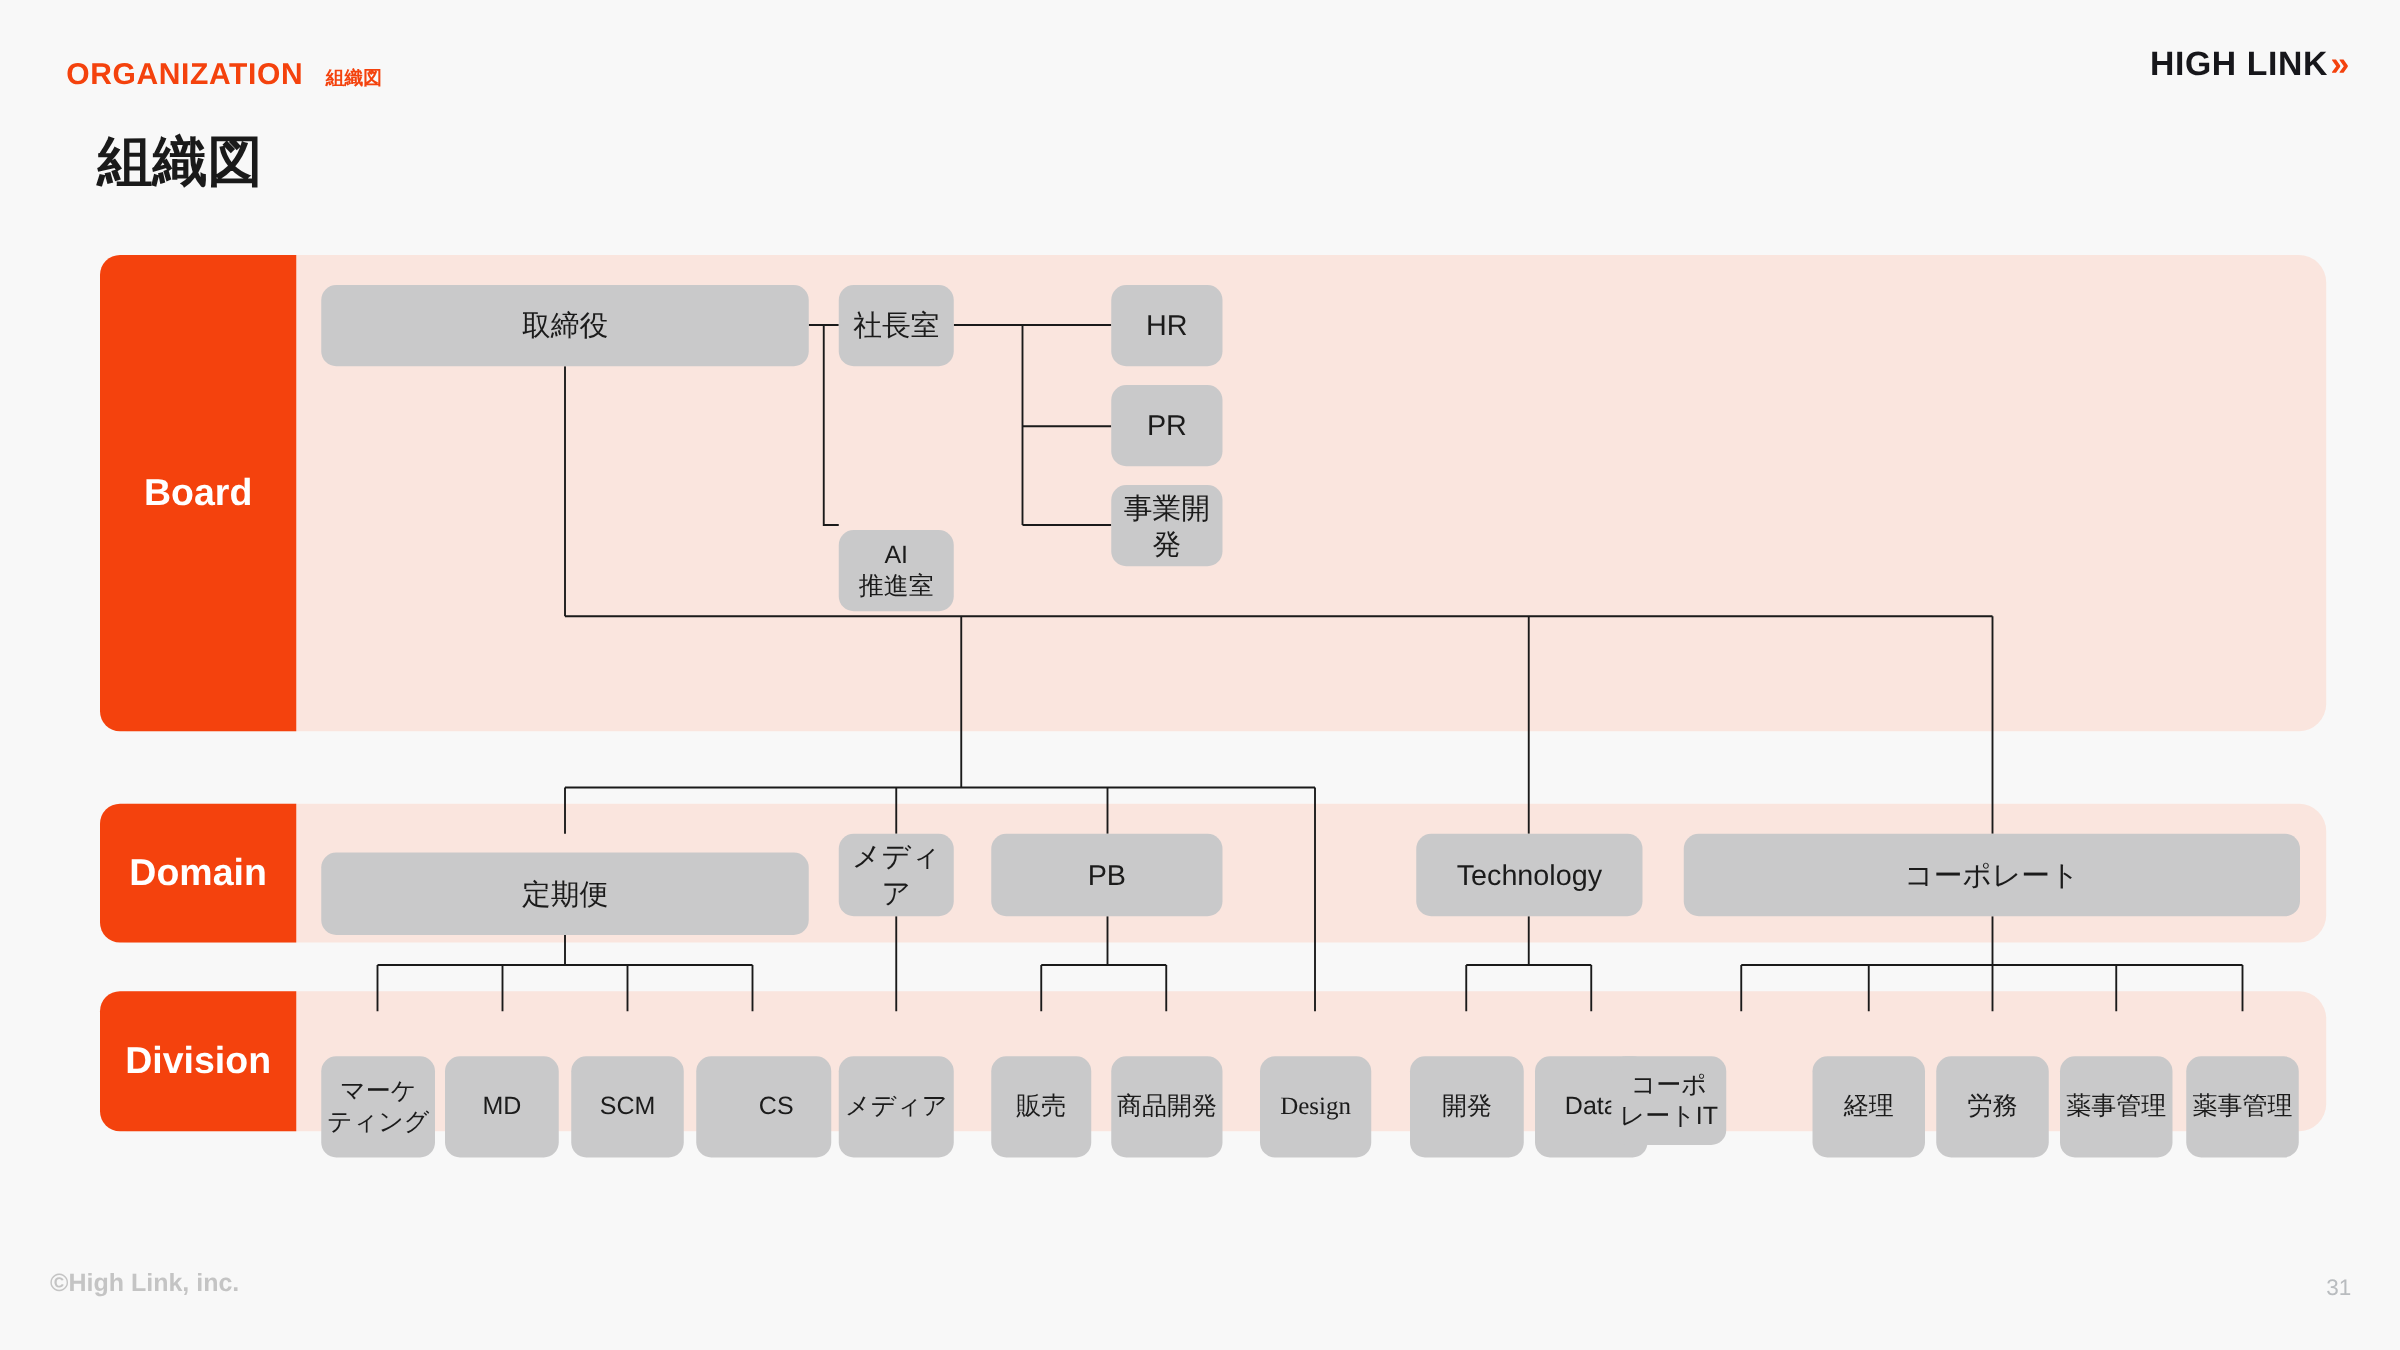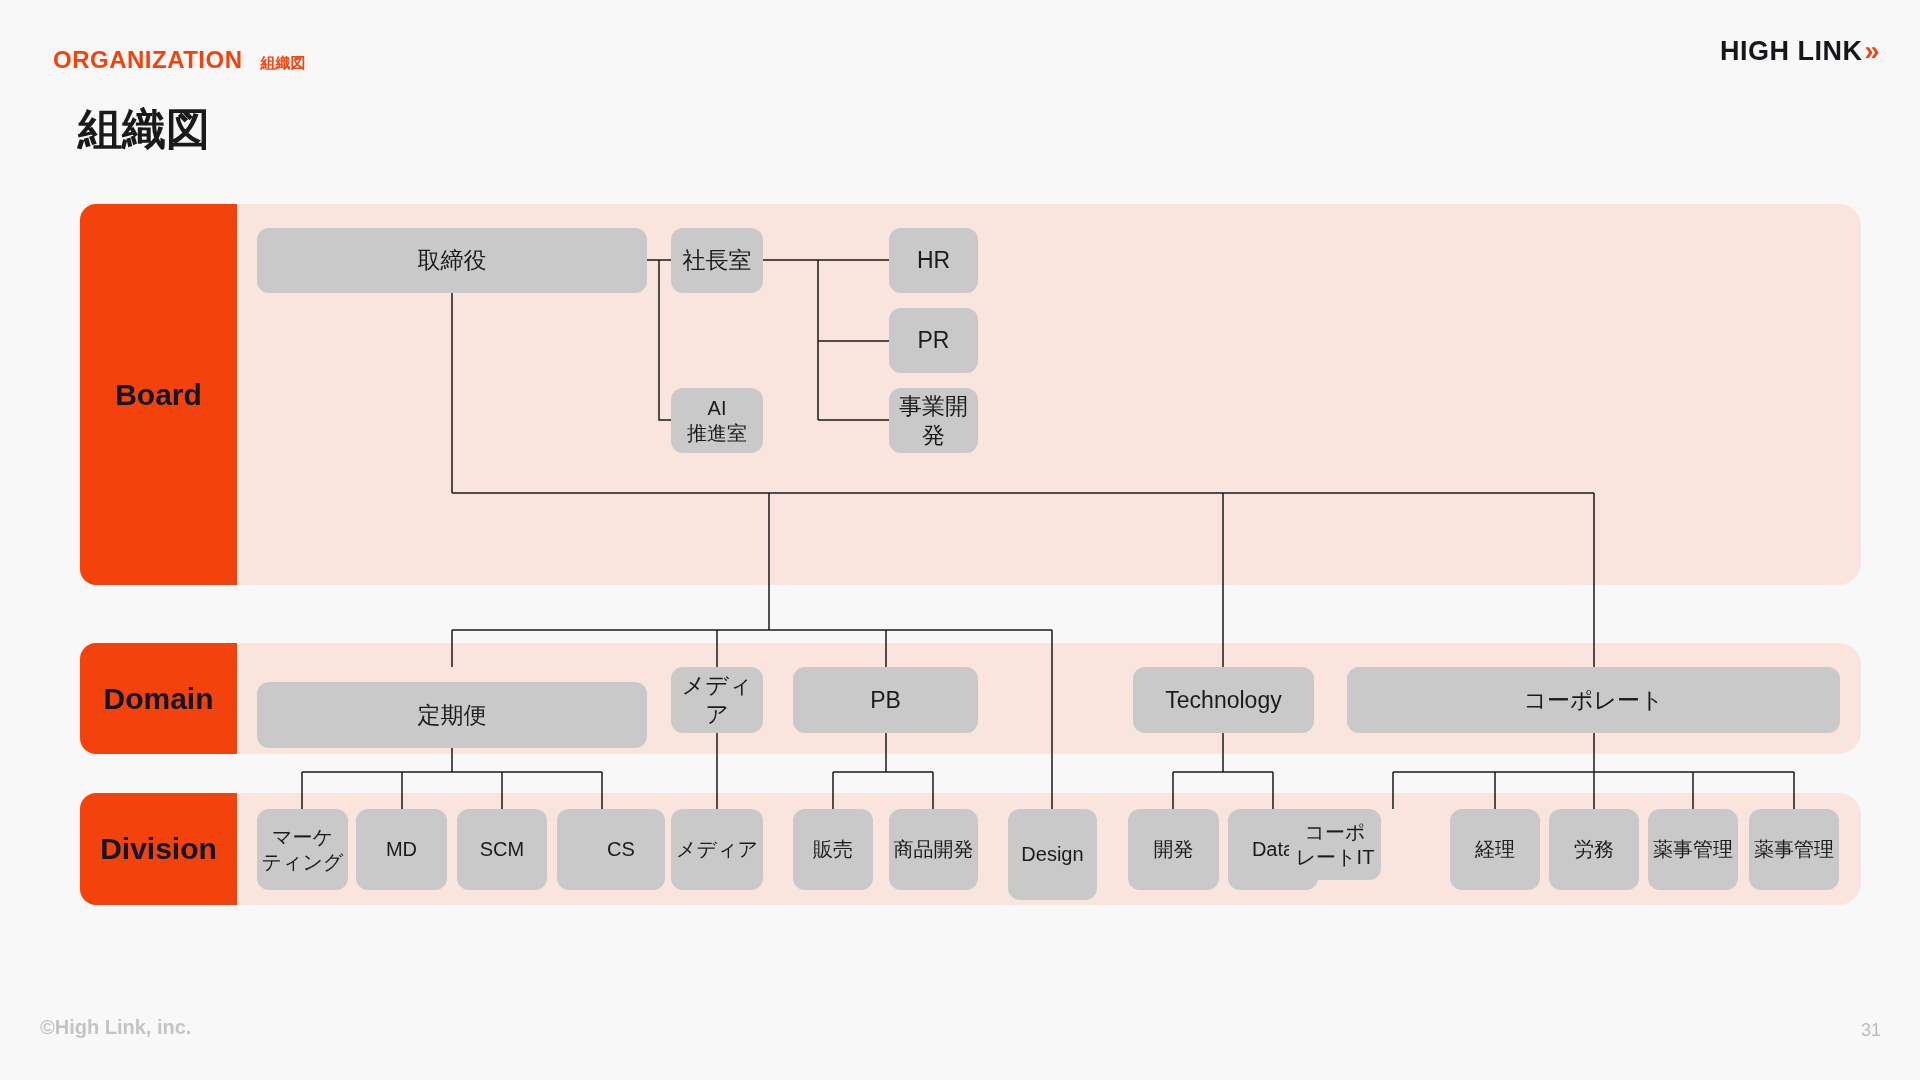--- a/index.html
+++ b/index.html
@@ -14,33 +14,33 @@
   .logo{position:absolute;right:40px;top:36px;font-size:27px;font-weight:800;
         letter-spacing:.5px;color:#17171b;display:flex;align-items:center;}
   .logo .mark{color:#f4420d;margin-left:2px;font-size:27px;line-height:1;}
   
   .title{position:absolute;left:78px;top:100px;font-size:44px;font-weight:800;color:#1a1a1a;}
   
   .band{position:absolute;left:80px;width:1781px;background:#fae5de;border-radius:22px;}
   .band.board{top:204px;height:381px;}
   .band.domain{top:643px;height:111px;}
   .band.division{top:793px;height:112px;}
-  .rowlabel{position:absolute;left:80px;width:157px;background:#f4420d;color:#0f172a;
+  .rowlabel{position:absolute;left:80px;width:157px;background:#f4420d;color:#ffffff;
     display:flex;align-items:center;justify-content:center;font-size:30px;font-weight:800;
     border-radius:16px 0 0 16px;}
   .rowlabel.board{top:204px;height:381px;}
   .rowlabel.domain{top:643px;height:111px;}
   .rowlabel.division{top:793px;height:112px;}
   
   .lines{position:absolute;left:0;top:0;}
   
   .node{position:absolute;background:#c9c9ca;border-radius:12px;
     display:flex;align-items:center;justify-content:center;text-align:center;
     font-size:23px;color:#1b1b1b;white-space:pre-line;line-height:1.25;}
-  .node.small{font-size:20px;}
+  .node.small{font-size:20px;margin-top:36px;}
   
   .copyright{position:absolute;left:40px;top:1016px;font-size:20px;font-weight:600;color:#c4c4c4;}
   .pagenum{position:absolute;right:39px;top:1020px;font-size:18px;color:#b9bcbf;}
 </style>
 </head>
 <body>
 
 <div class="slide">
 
   <div class="hdr">
@@ -121,21 +121,21 @@
     <div class="node" style="left:1347px;top:667px;width:493px;height:66px;">コーポレート</div>
 
     <div class="node small" style="left:257px;top:809px;width:91px;height:81px;">マーケ
 ティング</div>
     <div class="node small" style="left:356px;top:809px;width:91px;height:81px;">MD</div>
     <div class="node small" style="left:457px;top:809px;width:90px;height:81px;">SCM</div>
     <div class="node small" style="left:557px;top:809px;width:88px;height:81px;padding-left:20px;">CS</div>
     <div class="node small" style="left:671px;top:809px;width:92px;height:81px;">メディア</div>
     <div class="node small" style="left:793px;top:809px;width:80px;height:81px;">販売</div>
     <div class="node small" style="left:889px;top:809px;width:89px;height:81px;">商品開発</div>
-    <div class="node small" style="left:1008px;top:809px;width:89px;height:91px;">Design</div>
+    <div class="node small" style="left:1008px;top:809px;width:89px;height:81px;font-family:Liberation Serif, serif;">Design</div>
     <div class="node small" style="left:1128px;top:809px;width:91px;height:81px;">開発</div>
     <div class="node small" style="left:1228px;top:809px;width:90px;height:81px;">Data</div>
     <div class="node small" style="left:1289px;top:809px;width:92px;height:71px;">コーポ
 レートIT</div>
     <div class="node small" style="left:1450px;top:809px;width:90px;height:81px;">経理</div>
     <div class="node small" style="left:1549px;top:809px;width:90px;height:81px;">労務</div>
     <div class="node small" style="left:1648px;top:809px;width:90px;height:81px;">薬事管理</div>
     <div class="node small" style="left:1749px;top:809px;width:90px;height:81px;">薬事管理</div>
   </div>
 

